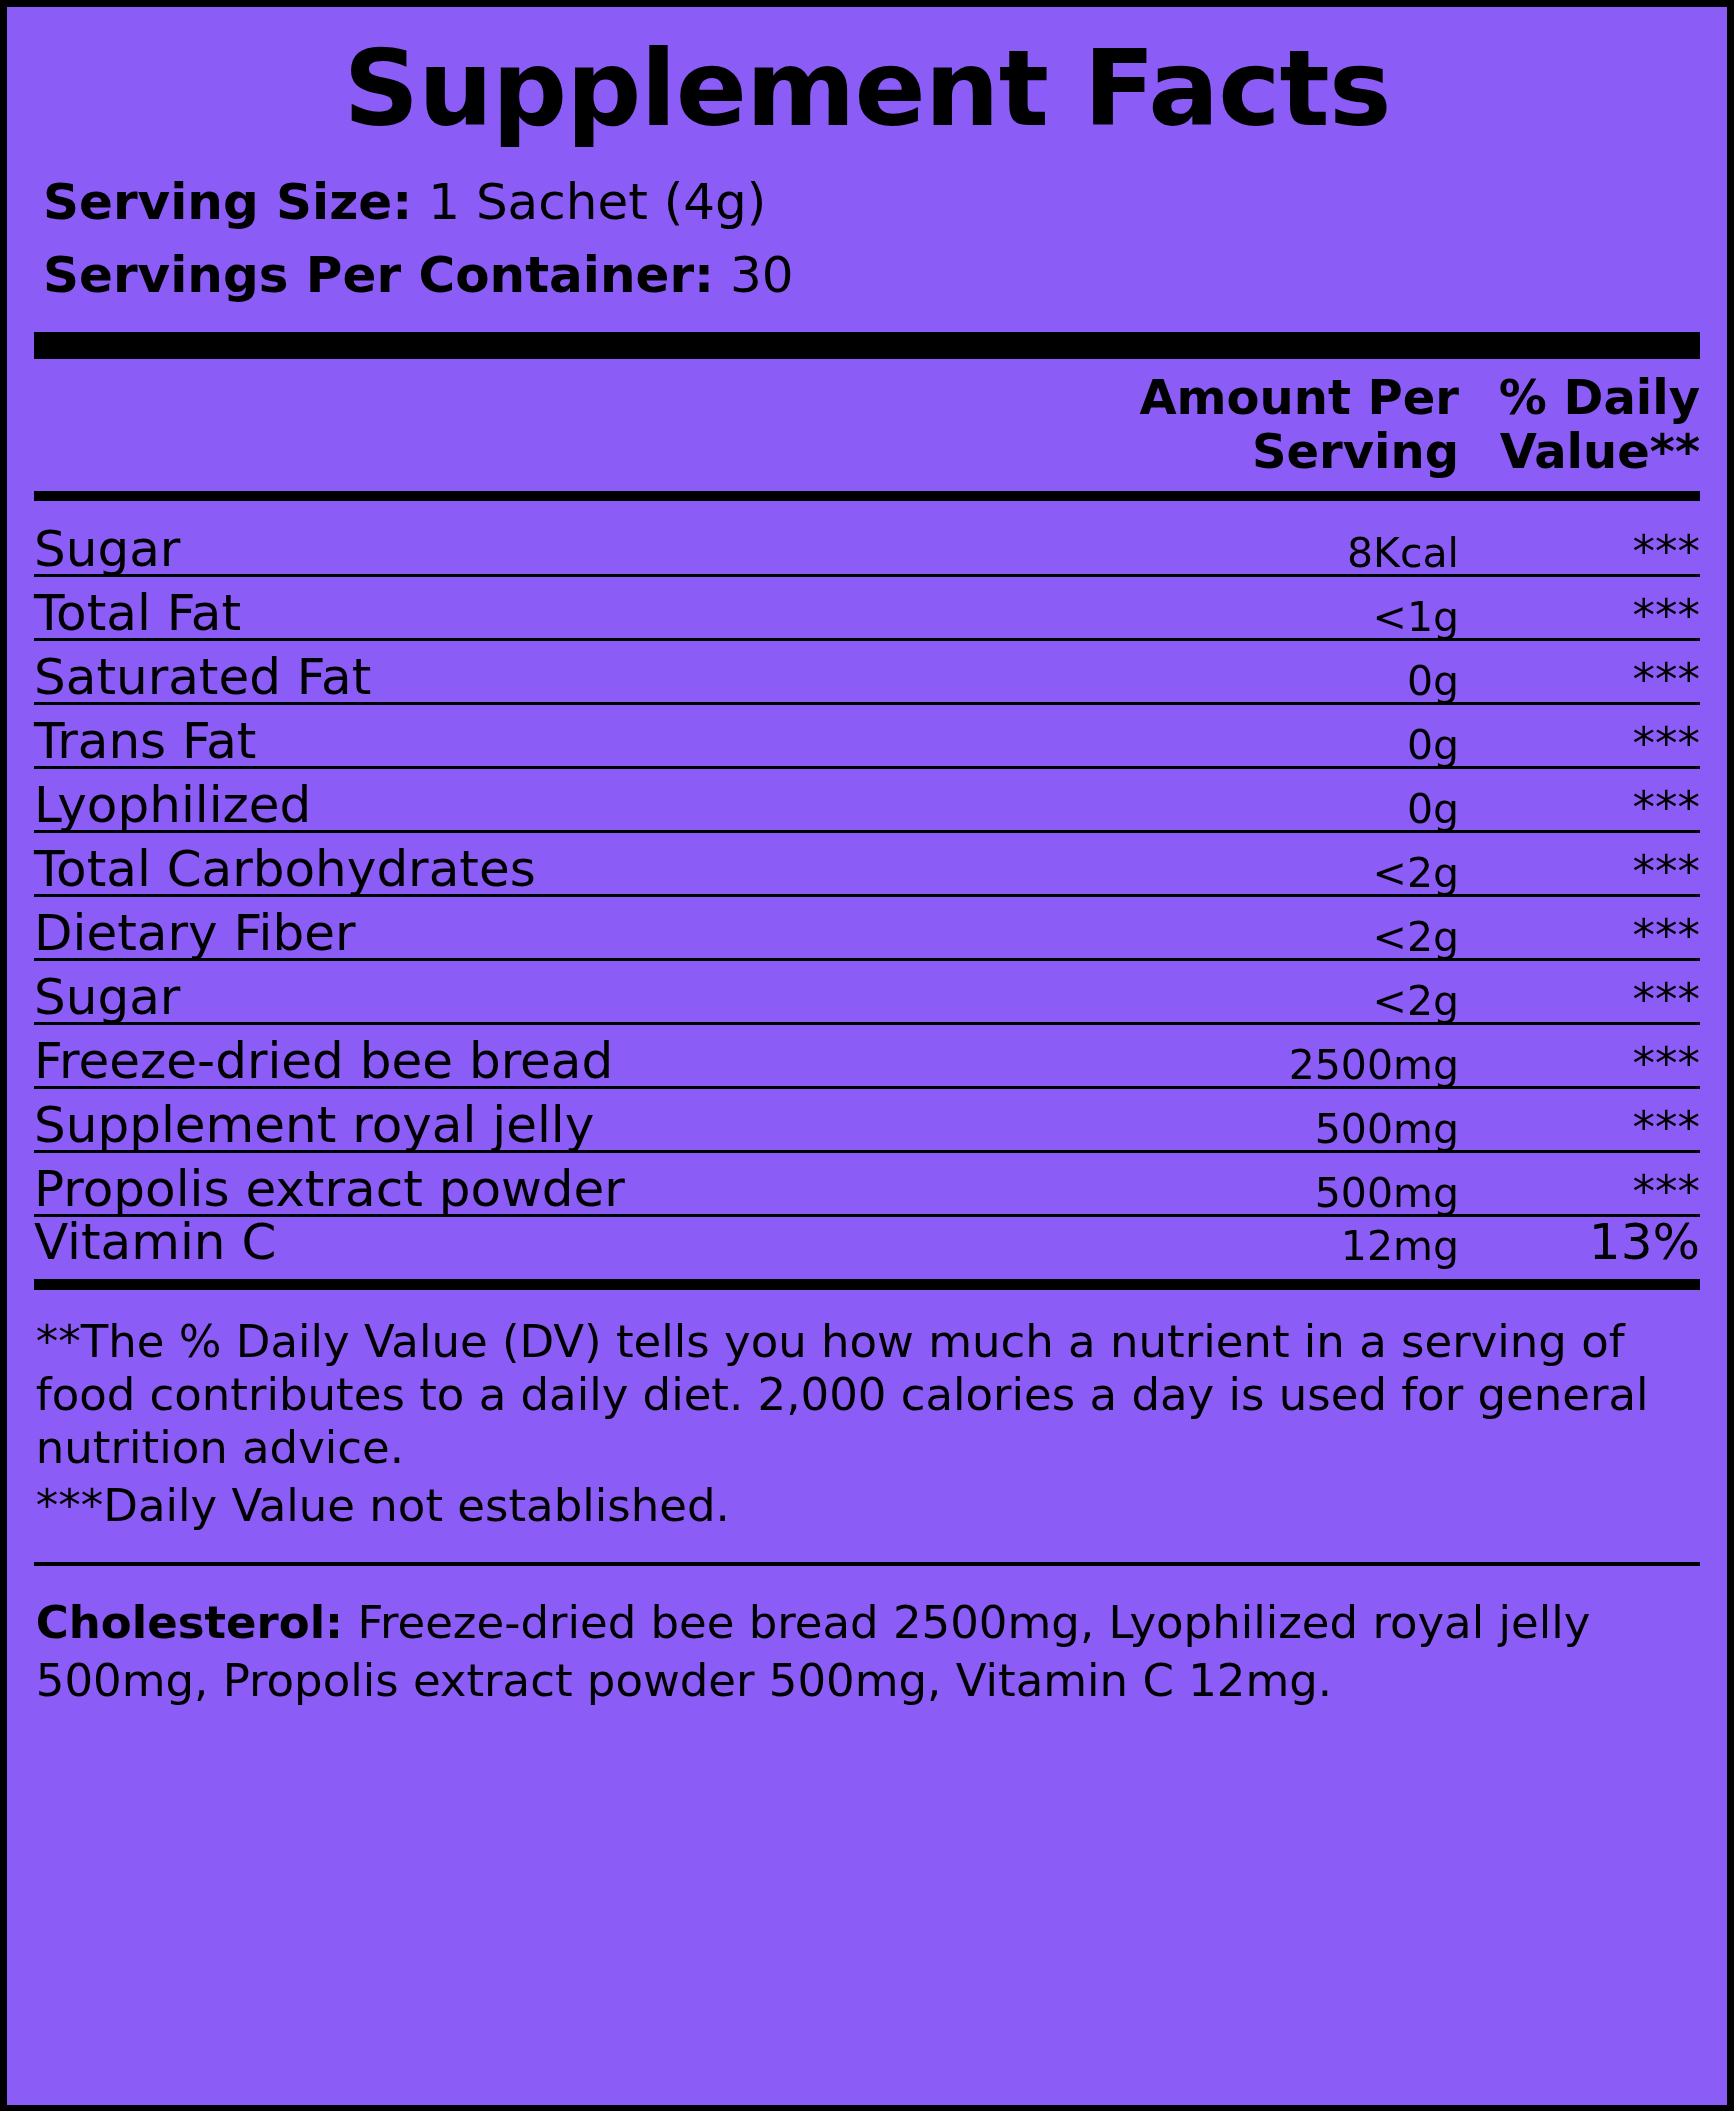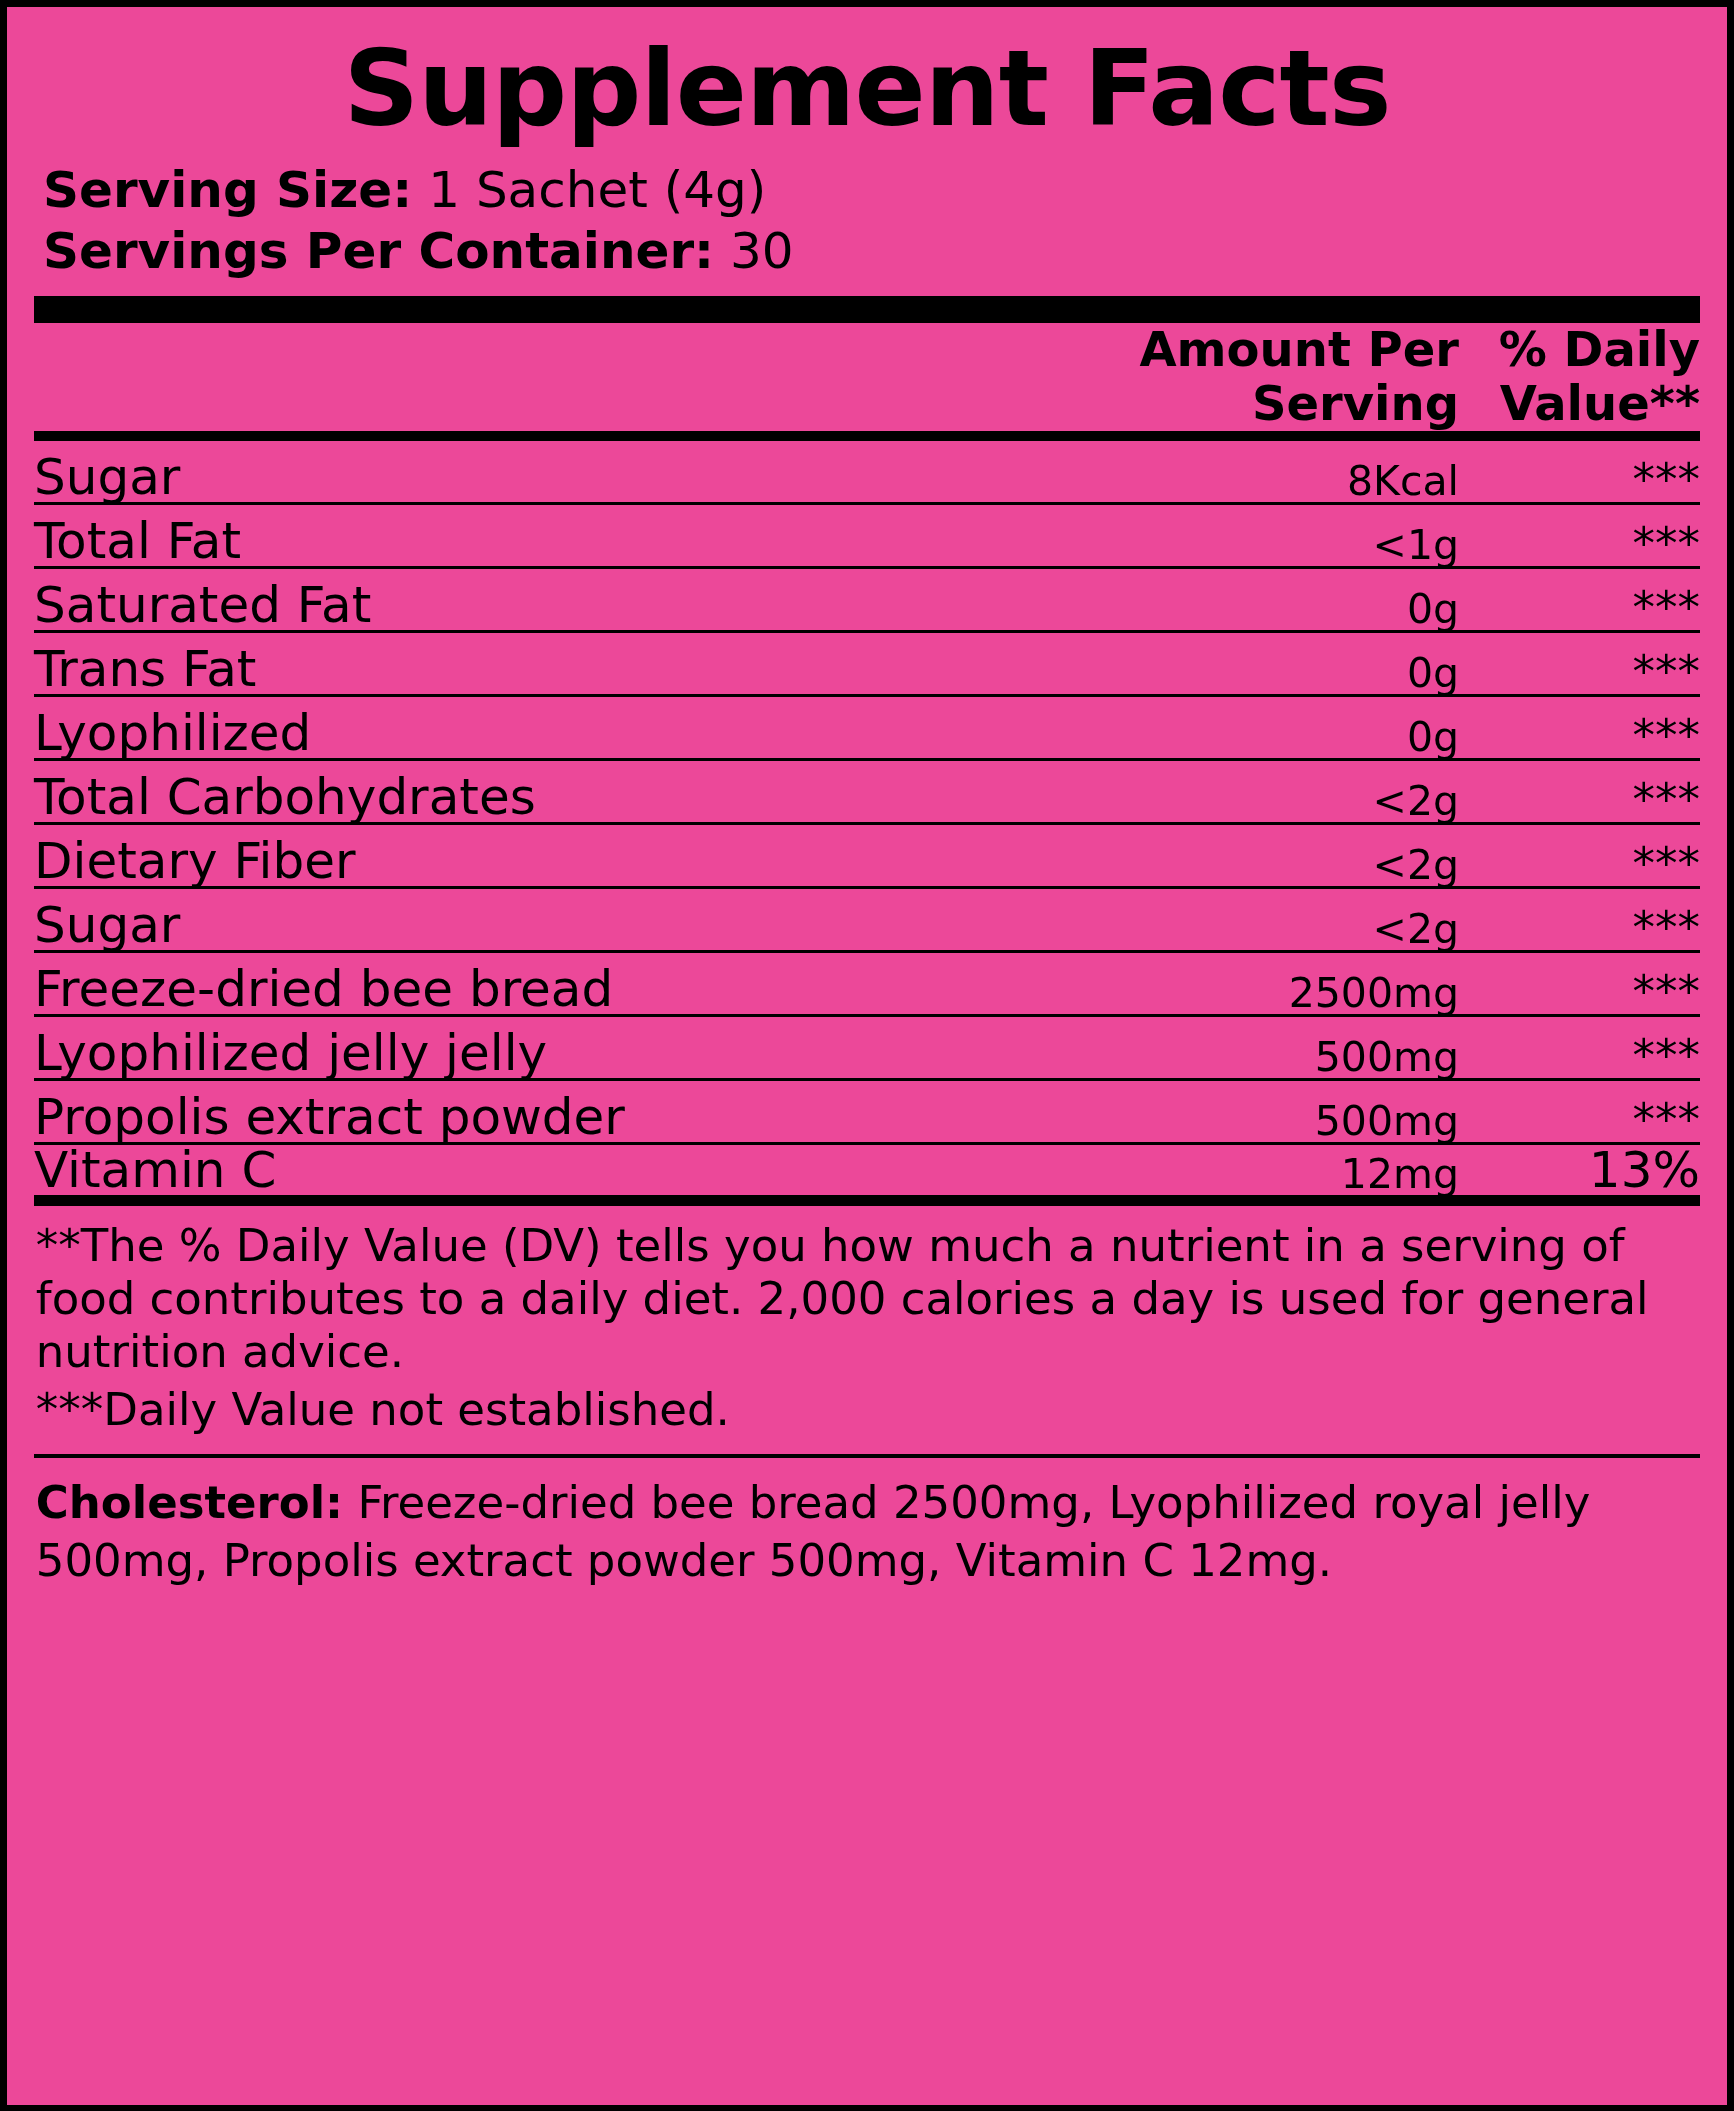--- a/index.html
+++ b/index.html
@@ -10,23 +10,24 @@
   body {
     font-family: "DejaVu Sans", sans-serif;
     color: #000000;
   }
   .panel {
     box-sizing: border-box;
     width: 1734px;
     height: 2112px;
     border: 7.1px solid #000000;
     padding: 19.6px 27px 0 27px;
-    background: #ec4899;
+    background: #8b5cf6;
     display: flex;
     flex-direction: column;
+    gap: 12px;
   }
   .title {
     font-size: 105px;
     font-weight: bold;
     line-height: 1.05;
     text-align: center;
     letter-spacing: -0.9px;
     margin: 7.1px 0 16px 0;
   }
   .serving-line {
@@ -209,21 +210,21 @@
         <td class="row-name">Sugar</td>
         <td class="row-amt">&lt;2g</td>
         <td class="row-dv stars">***</td>
       </tr>
       <tr class="sep">
         <td class="row-name">Freeze-dried bee bread</td>
         <td class="row-amt">2500mg</td>
         <td class="row-dv stars">***</td>
       </tr>
       <tr class="sep">
-        <td class="row-name">Lyophilized jelly jelly</td>
+        <td class="row-name">Supplement royal jelly</td>
         <td class="row-amt">500mg</td>
         <td class="row-dv stars">***</td>
       </tr>
       <tr class="sep">
         <td class="row-name">Propolis extract powder</td>
         <td class="row-amt">500mg</td>
         <td class="row-dv stars">***</td>
       </tr>
       <tr>
         <td class="row-name">Vitamin C</td>

